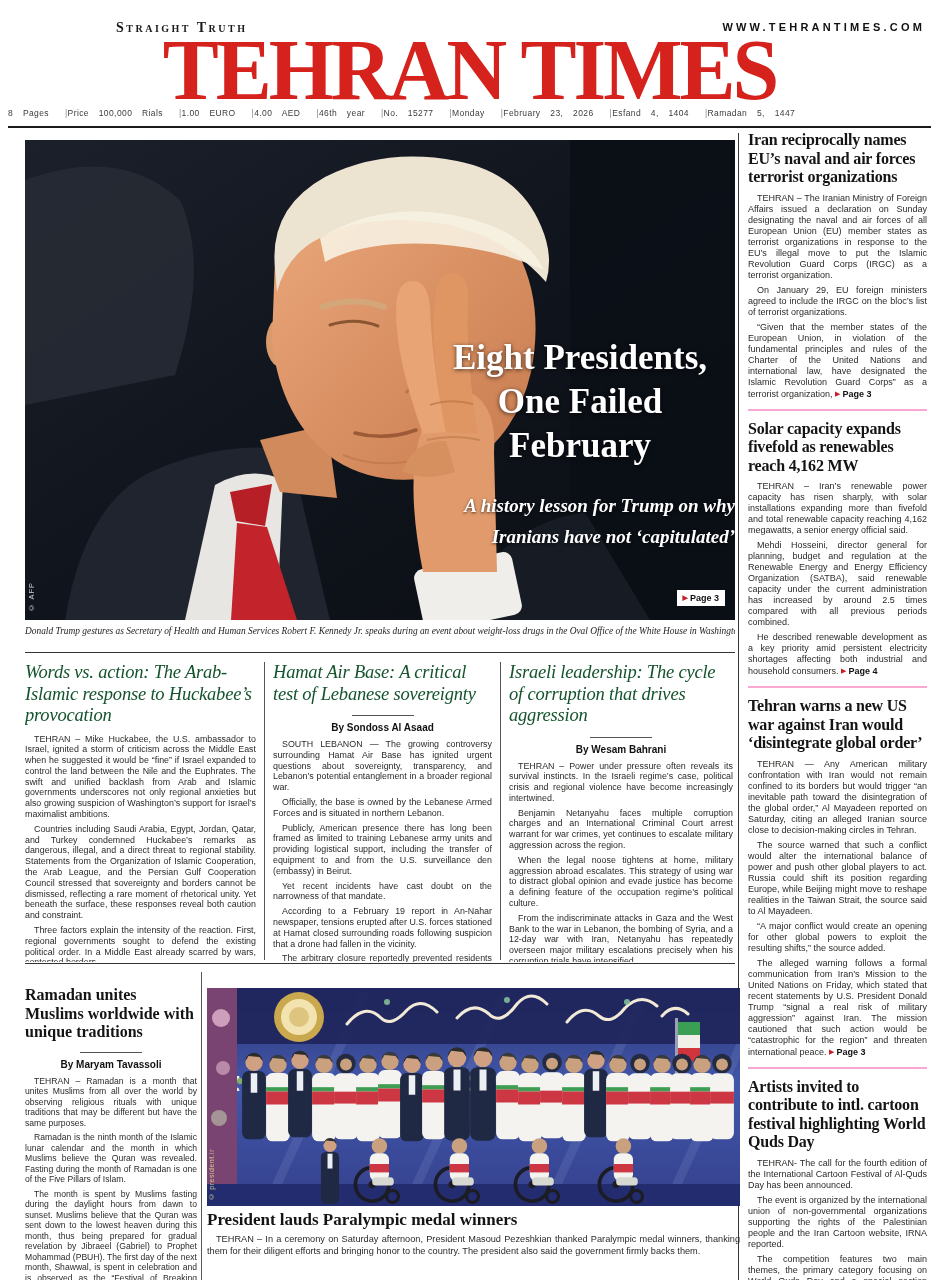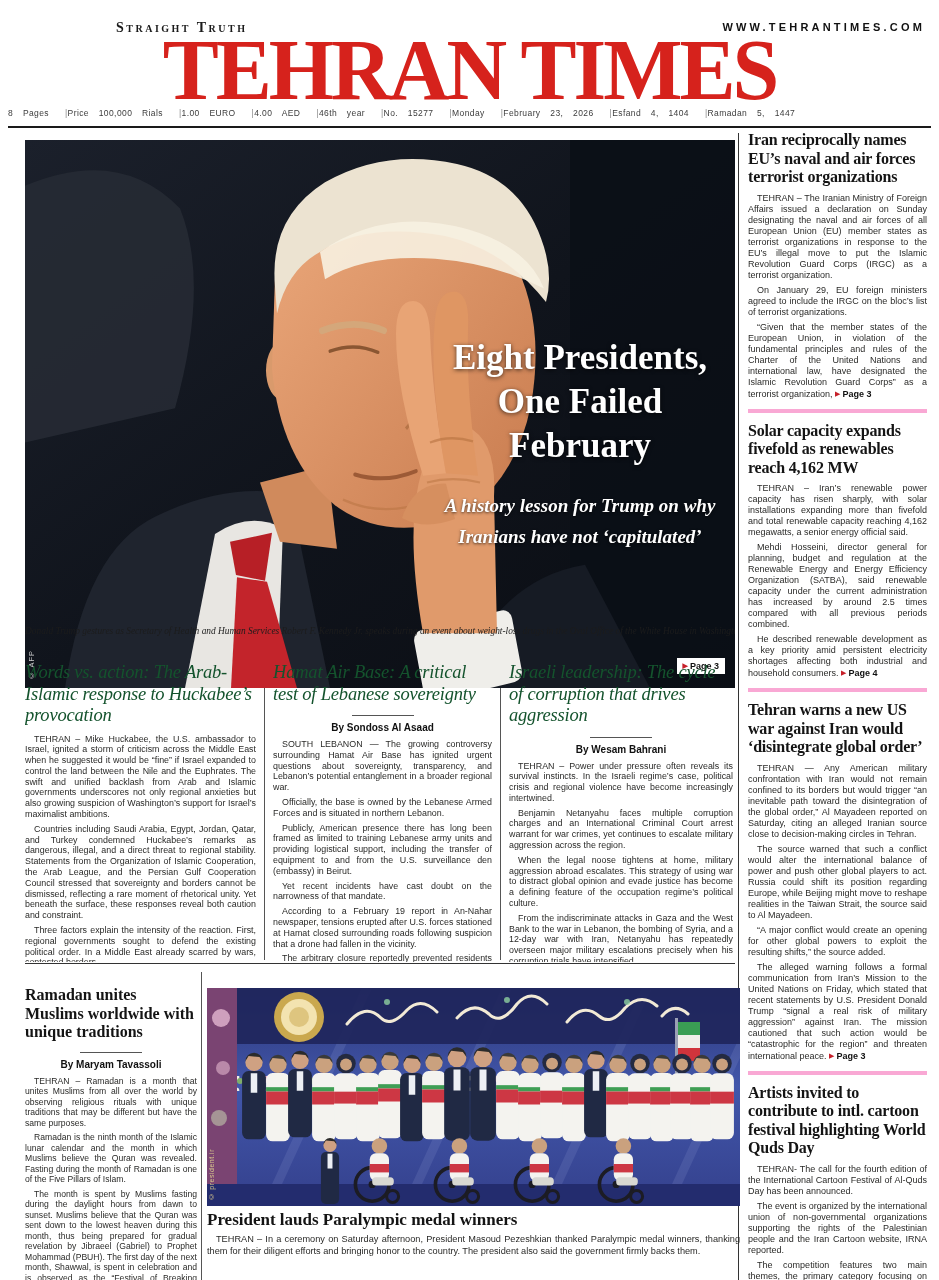--- a/index.html
+++ b/index.html
@@ -37,31 +37,31 @@
   
   .v-main   { position:absolute; left:738px; top:133px; bottom:0; width:1px; background:#333; }
   .hr-mid   { position:absolute; left:25px; width:710px; top:652px; height:1px; background:#333; }
   .hr-low   { position:absolute; left:25px; width:710px; top:963px; height:1px; background:#333; }
   .v-op1    { position:absolute; left:264px; top:662px; height:298px; width:1px; background:#555; }
   .v-op2    { position:absolute; left:500px; top:662px; height:298px; width:1px; background:#555; }
   .v-bot    { position:absolute; left:201px; top:972px; height:308px; width:1px; background:#555; }
 
   
   .lead-photo {
-    position:absolute; left:25px; top:140px; width:710px; height:548px;
+    position:absolute; left:25px; top:140px; width:710px; height:480px;
     overflow:hidden; background:#0d1016;
   }
   .lead-photo svg { display:block; width:100%; height:100%; }
   .lead-overlay {
     position:absolute; left:400px; top:196px; width:310px; text-align:center;
     color:#fff; font-family:"Liberation Serif", serif; font-weight:bold;
   }
   .lead-headline { font-size:35px; line-height:44px; text-shadow:0 1px 4px rgba(0,0,0,.7); }
   .lead-headline span { display:block; }
-  .lead-subhead { margin-top:22px; font-style:italic; font-size:19px; line-height:31px; text-shadow:0 1px 3px rgba(0,0,0,.7); }
+  .lead-subhead { margin-top:22px; font-style:italic; font-size:19px; line-height:31px; text-shadow:0 1px 3px rgba(0,0,0,.7);text-align:right; }
   .lead-subhead span { display:block; }
   .page-chip {
     position:absolute; right:10px; bottom:14px; background:#fff; color:#111;
     font-family:"Liberation Sans", sans-serif; font-size:9px; font-weight:bold;
     padding:2px 6px; line-height:11px;
   }
   .photo-credit {
     position:absolute; left:2px; bottom:8px; color:#cfcfcf; font-size:7.5px;
     writing-mode:vertical-rl; transform:rotate(180deg); letter-spacing:1px;
   }
@@ -71,21 +71,21 @@
     font-size:9.4px; line-height:12px; color:#1c1c1c; white-space:nowrap; overflow:hidden;
   }
 
   
   .arr { color:#c6202a; font-size:7px; vertical-align:1px; margin-right:2px; }
   .pref b { font-weight:bold; color:#111; }
   p.body { text-align:justify; text-indent:9px; }
 
   
   .right-col { position:absolute; left:748px; top:131px; width:179px; }
-  .rc-article + .rc-article { border-top:4px solid #f9a8d4; margin-top:9px; padding-top:9px; }
+  .rc-article + .rc-article { border-top:2px solid #f9a8d4; margin-top:9px; padding-top:9px; }
   .rc-title {
     font-family:"Liberation Serif", serif; font-weight:bold;
     font-size:16px; line-height:18.5px; letter-spacing:-.2px; color:#141414;
     margin-bottom:6px;
   }
   .rc-article p.body { font-size:9px; line-height:11px; margin-bottom:4px; color:#2a2a28; }
 
   
   .op { position:absolute; top:662px; height:300px; overflow:hidden; }
   .op1 { left:25px;  width:231px; }

